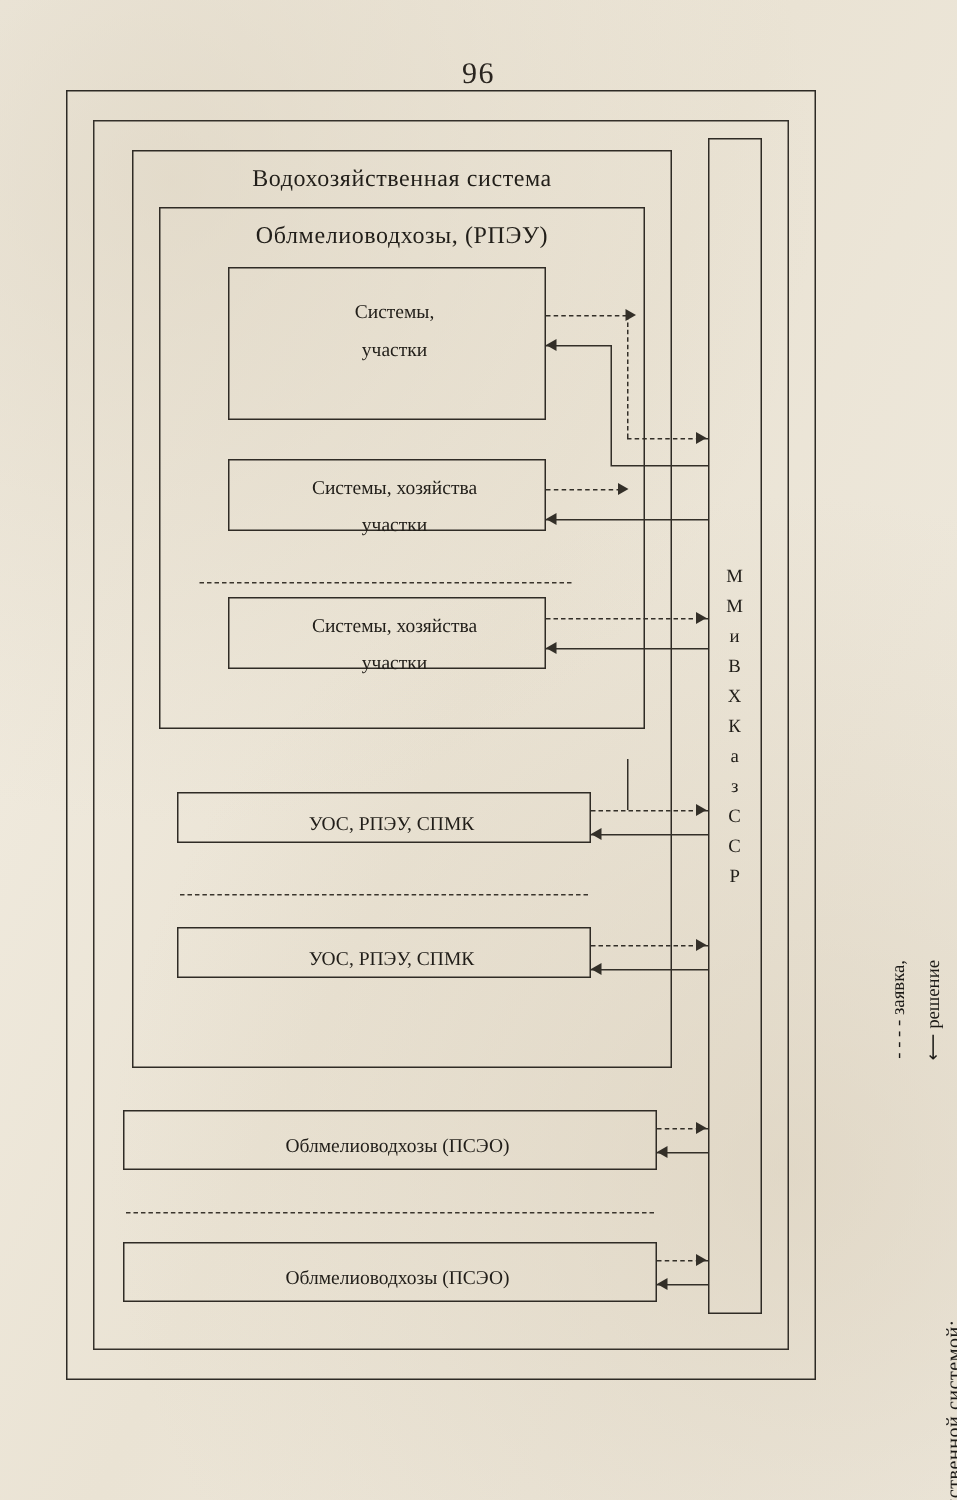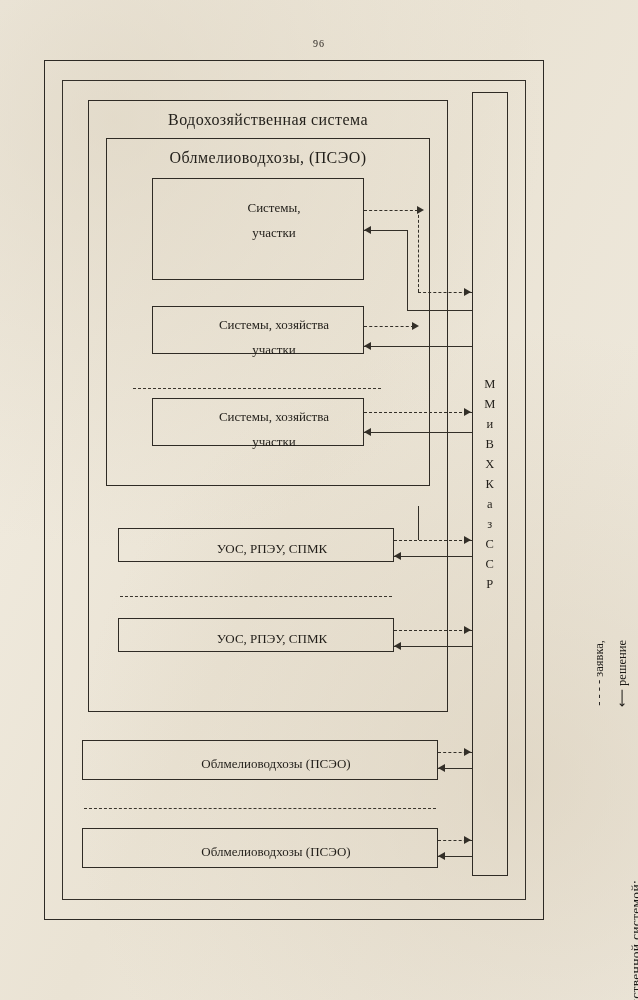--- a/index.html
+++ b/index.html
@@ -24,21 +24,21 @@
       radial-gradient(circle at 82% 78%, rgba(212,200,178,0.5) 0%, rgba(212,200,178,0) 48%),
       linear-gradient(115deg, #f3eee3 0%, #eae3d4 48%, #f0ebe0 100%);
   }
   
   .pagenum {
     position: absolute;
     top: 38px;
     left: 0;
     width: 638px;
     text-align: center;
-    font-size: 10px;
+    font-size: 20px;
     letter-spacing: 1px;
     color: #2a2520;
   }
 
   
   .frame-outer {
     position: absolute;
     left: 44px;
     top: 60px;
     width: 498px;
@@ -66,21 +66,21 @@
     left: 0;
     width: 100%;
     text-align: center;
     font-size: 16px;
     letter-spacing: 0.4px;
     color: #211e19;
     white-space: nowrap;
   }
   .centered-text {
     position: absolute;
-    left: 16px;
+    left: 5px;
     width: 100%;
     text-align: center;
     font-size: 13px;
     line-height: 25px;
     color: #211e19;
   }
 
   #whs         { left: 88px;  top: 100px;  width: 360px; height: 612px; }
   #whs-title   { top: 10px; }
 
@@ -193,21 +193,21 @@
   <div class="pagenum">96</div>
 
   <div class="frame-outer"></div>
   <div class="frame-inner"></div>
 
   <div class="box" id="whs">
     <div class="box-label" id="whs-title">Водохозяйственная система</div>
   </div>
 
   <div class="box" id="oblmel1">
-    <div class="box-label" id="oblmel1-lbl">Облмелиоводхозы, (ПСЭО)</div>
+    <div class="box-label" id="oblmel1-lbl">Облмелиоводхозы, (РПЭУ)</div>
   </div>
 
   <div class="box" id="sys1">
     <div class="centered-text" id="sys1-txt">
       <div>Системы,</div>
       <div>участки</div>
     </div>
   </div>
 
   <div class="box" id="sys2">

